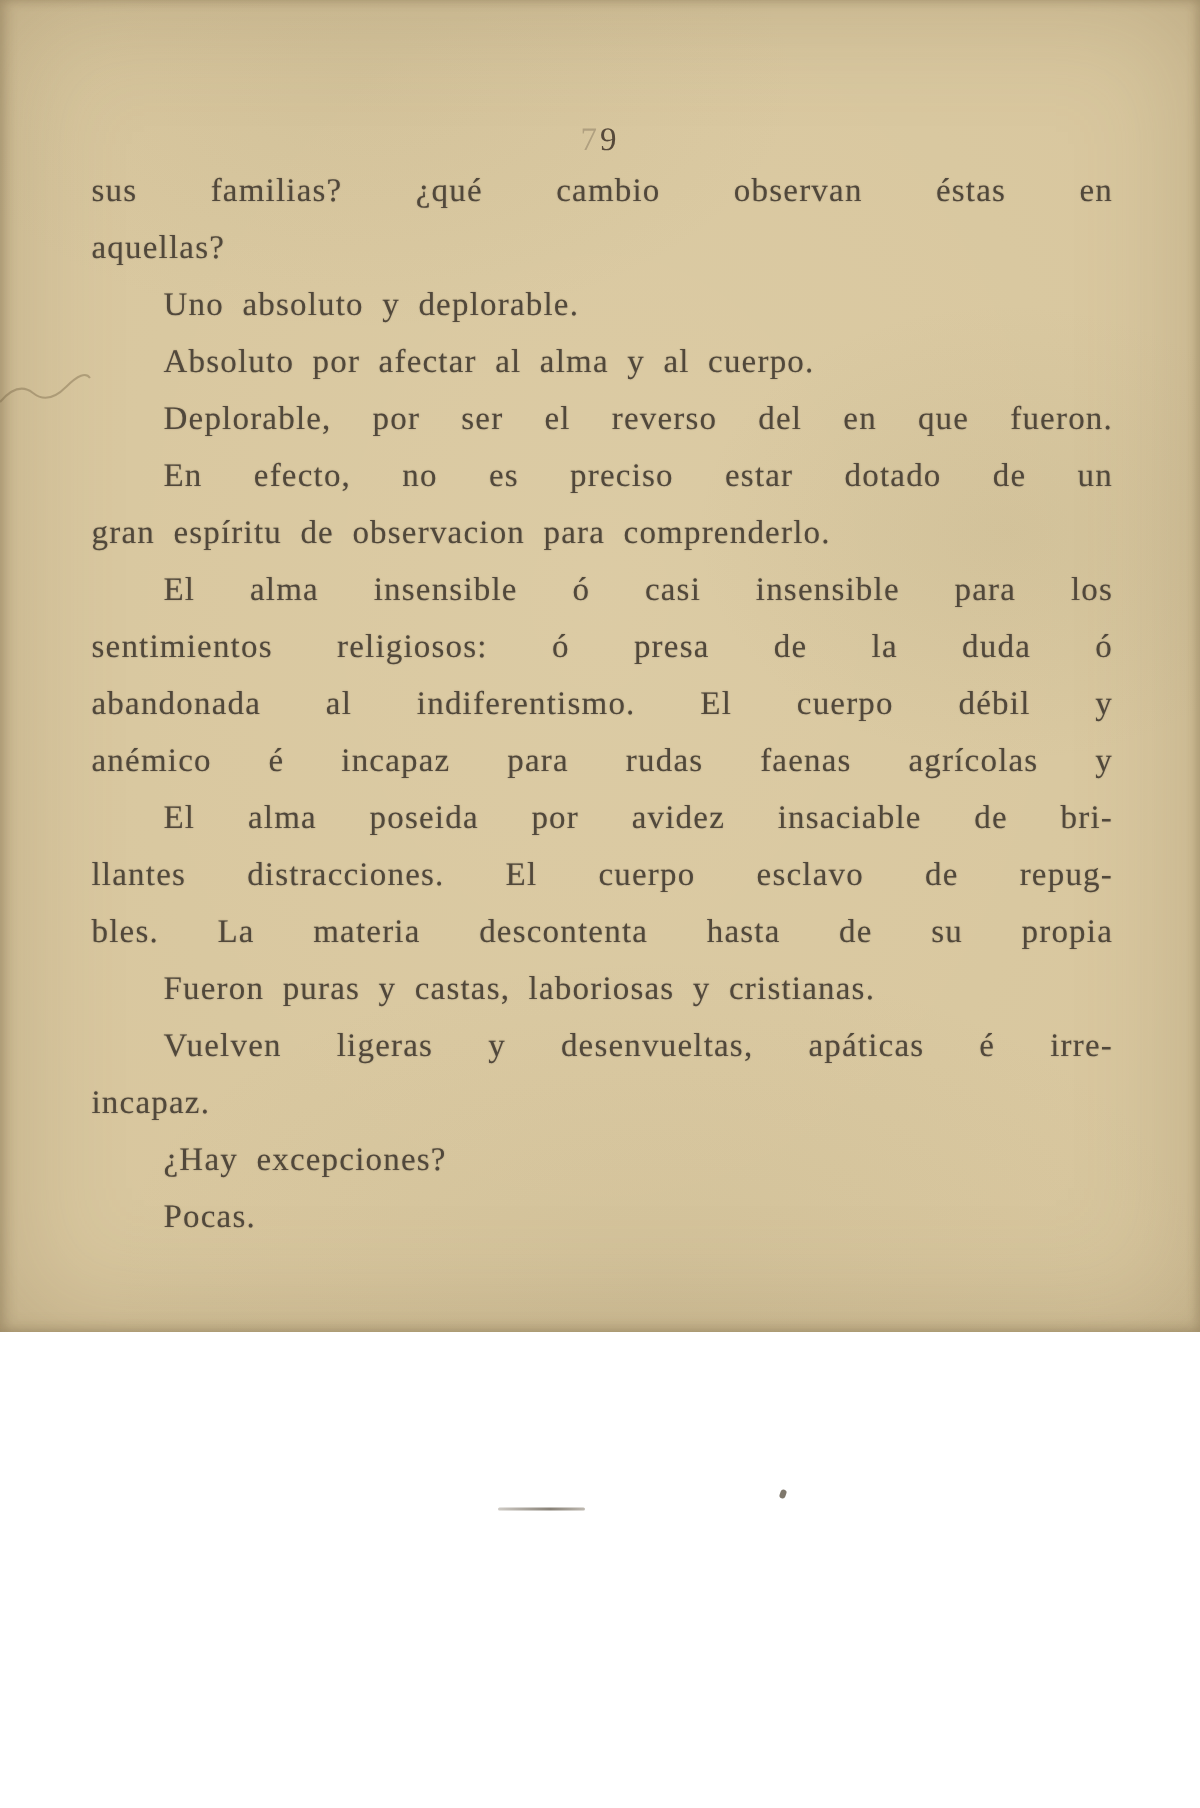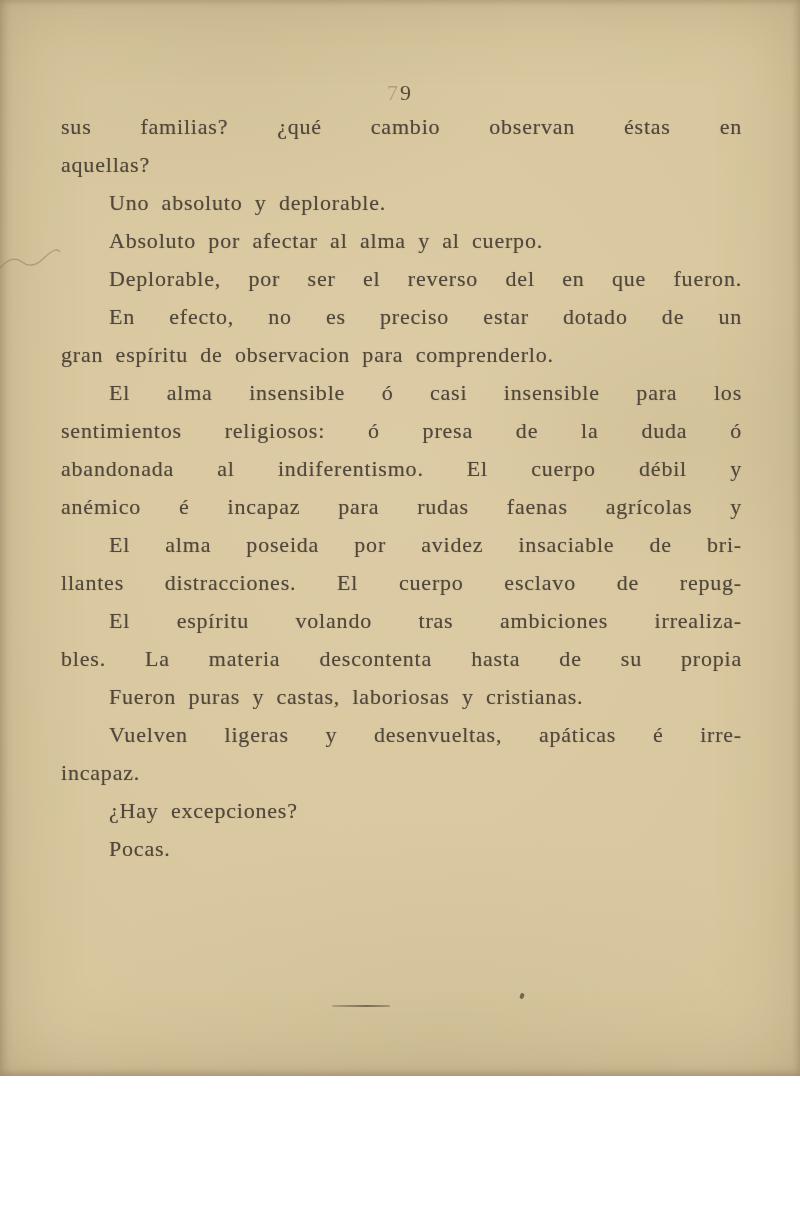--- a/index.html
+++ b/index.html
@@ -1,21 +1,21 @@
 <!DOCTYPE html>
 <html><head>
 <meta charset="utf-8">
 <style>
   html,body{margin:0;padding:0}
   body{
     width:800px;height:1205px;overflow:hidden;
     font-family:"Liberation Serif","DejaVu Serif",serif;
   }
   .page{
-    position:relative;width:800px;height:1076px;
+    position:relative;width:800px;height:888px;
     background-color:#d7c59c;
     background-image:
       radial-gradient(ellipse 300px 220px at 84% 40%, rgba(146,136,96,0.10), transparent 70%),
       radial-gradient(ellipse 420px 240px at 30% 6%, rgba(150,135,95,0.09), transparent 70%),
       radial-gradient(ellipse 520px 300px at 55% 96%, rgba(140,125,88,0.08), transparent 72%),
       radial-gradient(ellipse 620px 820px at 50% 45%, rgba(255,248,224,0.12), transparent 100%);
     box-shadow:
       inset 0 0 80px rgba(124,104,68,0.30),
       inset 4px 0 8px rgba(110,92,60,0.25),
       inset -3px 0 6px rgba(110,92,60,0.18),
@@ -70,21 +70,20 @@
     <div class="line indent">Absoluto por afectar al alma y al cuerpo.</div>
     <div class="line indent just">Deplorable, por ser el reverso del en que fueron.</div>
     <div class="line indent just">En efecto, no es preciso estar dotado de un</div>
     <div class="line">gran espíritu de observacion para comprenderlo.</div>
     <div class="line indent just">El alma insensible ó casi insensible para los</div>
     <div class="line just">sentimientos religiosos: ó presa de la duda ó</div>
     <div class="line just">abandonada al indiferentismo. El cuerpo débil y</div>
     <div class="line just">anémico é incapaz para rudas faenas agrícolas y</div>
     <div class="line indent just">El alma poseida por avidez insaciable de bri-</div>
     <div class="line just">llantes distracciones. El cuerpo esclavo de repug-</div>
-    <div class="line indent just">El espíritu volando tras ambiciones irrealiza-</div>
     <div class="line just">bles. La materia descontenta hasta de su propia</div>
     <div class="line indent">Fueron puras y castas, laboriosas y cristianas.</div>
     <div class="line indent just">Vuelven ligeras y desenvueltas, apáticas é irre-</div>
     <div class="line">incapaz.</div>
     <div class="line indent">¿Hay excepciones?</div>
     <div class="line indent">Pocas.</div>
   </div>
 
   <div class="speck"></div>
   <div class="divider"></div>

